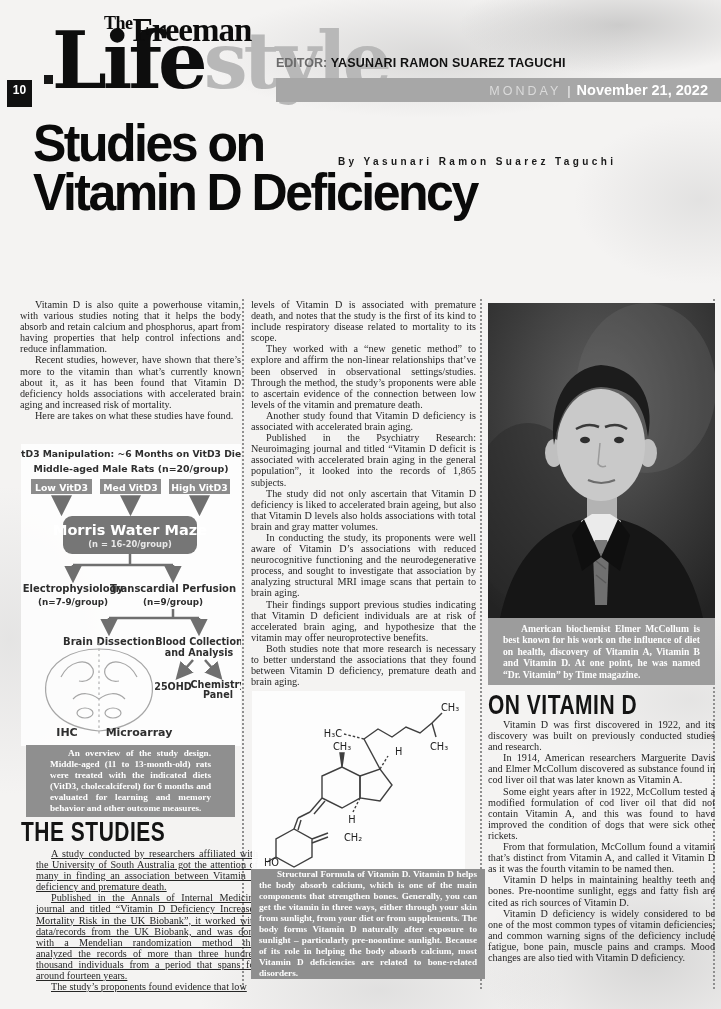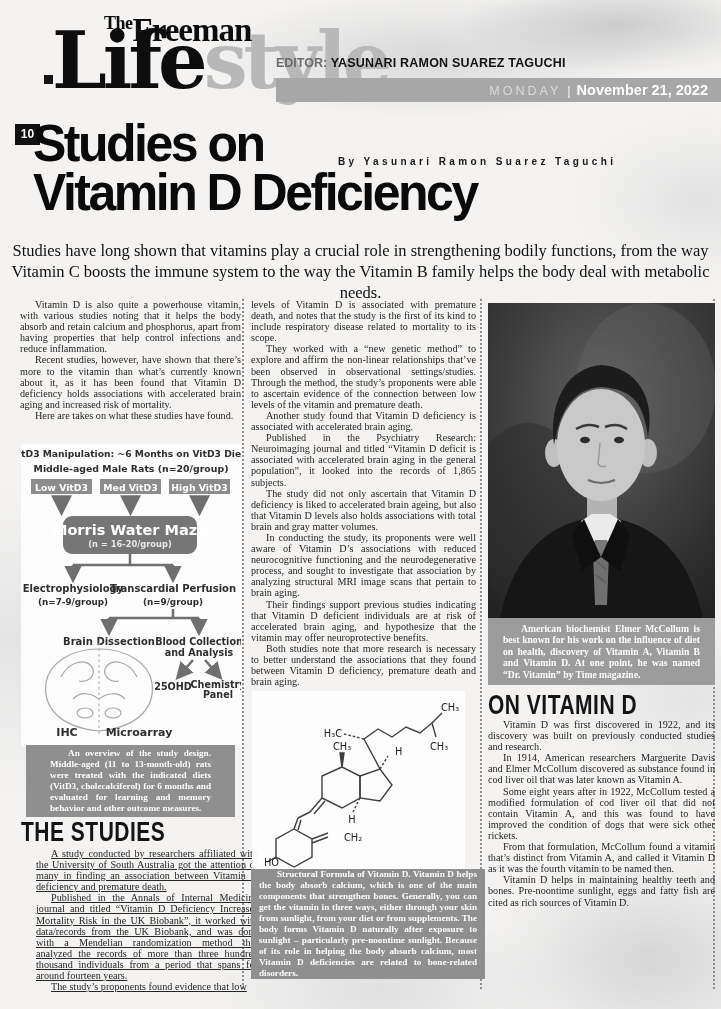--- a/index.html
+++ b/index.html
@@ -13,22 +13,22 @@
       radial-gradient(ellipse 180px 120px at 700px 200px, rgba(200,200,200,.4), transparent 70%),
       radial-gradient(ellipse 240px 160px at 650px 960px, rgba(190,190,190,.55), transparent 70%),
       radial-gradient(ellipse 260px 120px at 380px 990px, rgba(205,205,205,.5), transparent 70%),
       radial-gradient(ellipse 160px 220px at 10px 640px, rgba(210,210,210,.45), transparent 70%),
       radial-gradient(ellipse 200px 120px at 690px 700px, rgba(205,205,205,.4), transparent 70%),
       #f4f3f2;
   }
   .abs { position:absolute; }
 
   
-  #pagenum-box { left:15px; top:80px; width:25px; height:21px; background:#101010; color:#fff;
-    font:bold 12px/21px "Liberation Sans",sans-serif; text-align:center;margin-top:44px; }
+  #pagenum-box { left:7px; top:80px; width:25px; height:27px; background:#101010; color:#fff;
+    font:bold 12px/21px "Liberation Sans",sans-serif; text-align:center; }
   #masthead-square { left:44px; top:75px; width:9px; height:9px; background:#161616; }
   #thefreeman { left:104px; top:12px; white-space:nowrap; font-family:"Liberation Serif",serif; color:#0c0c0c; }
   #thefreeman .the { font-weight:bold; font-size:18px; vertical-align:12px; letter-spacing:-.5px; }
   #thefreeman .freeman { font-weight:bold; font-size:33px; letter-spacing:-1px; }
   #lifestyle { left:52px; top:24px; font-family:"DejaVu Serif","Liberation Serif",serif; font-weight:bold;
     font-size:78px; line-height:.95; letter-spacing:-4px; white-space:nowrap; }
   #lifestyle .life { color:#0d0d0d; }
   #lifestyle .style { color:#b8b8b8; }
   #editor-line { left:276px; top:57px; font:bold 12.5px/1 "Liberation Sans",sans-serif; white-space:nowrap; }
   #editor-line .lbl { color:#6b6b6b; }
@@ -90,21 +90,20 @@
   <div class="abs" id="thefreeman"><span class="the">The</span><span class="freeman">Freeman</span></div>
 
   <div class="abs" id="editor-line"><span class="lbl">EDITOR:</span>
     <span class="name">YASUNARI RAMON SUAREZ TAGUCHI</span></div>
 
   <div class="abs" id="date-bar"><span class="day">MONDAY</span><span class="pipe">|</span><span class="date">November 21, 2022</span></div>
 
   <div class="abs headline" id="headline1">Studies on</div>
   <div class="abs headline" id="headline2">Vitamin D Deficiency</div>
   <div class="abs" id="byline">By Yasunari Ramon Suarez Taguchi</div>
-  <div class="abs" id="lede">Studies have long shown that vitamins play a crucial role in strengthening bodily functions, from the way Vitamin C boosts the immune system to the way the Vitamin B family helps the body deal with metabolic needs.</div>
 
   <div class="abs col-sep" style="left:242px;"></div>
   <div class="abs col-sep" style="left:480px;"></div>
   <div class="abs col-sep" style="left:713px;"></div>
 
   <div class="abs body-text" id="col1-text">
     <p>Vitamin D is also quite a powerhouse vitamin, with various studies noting that it helps the body absorb and retain calcium and phosphorus, apart from having properties that help control infections and reduce inflammation.</p>
     <p>Recent studies, however, have shown that there’s more to the vitamin than what’s currently known about it, as it has been found that Vitamin D deficiency holds associations with accelerated brain aging and increased risk of mortality.</p>
     <p>Here are takes on what these studies have found.</p>
   </div>
@@ -281,15 +280,16 @@
   </div>
 
   <div class="abs section-head" id="vitamin-head">ON VITAMIN D</div>
 
   <div class="abs body-text" id="col3-text">
     <p>Vitamin D was first discovered in 1922, and its discovery was built on previously conducted studies and research.</p>
     <p>In 1914, American researchers Marguerite Davis and Elmer McCollum discovered as substance found in cod liver oil that was later known as Vitamin A.</p>
     <p>Some eight years after in 1922, McCollum tested a modified formulation of cod liver oil that did not contain Vitamin A, and this was found to have improved the condition of dogs that were sick other rickets.</p>
     <p>From that formulation, McCollum found a vitamin that’s distinct from Vitamin A, and called it Vitamin D as it was the fourth vitamin to be named then.</p>
     <p>Vitamin D helps in maintaining healthy teeth and bones. Pre-noontime sunlight, eggs and fatty fish are cited as rich sources of Vitamin D.</p>
+    <p>Vitamin D deficiency is widely considered to be one of the most common types of vitamin deficiencies, and common warning signs of the deficiency include fatigue, bone pain, muscle pains and cramps. Mood changes are also tied with Vitamin D deficiency.</p>
   </div>
 
 </div>
 
 </body></html>

